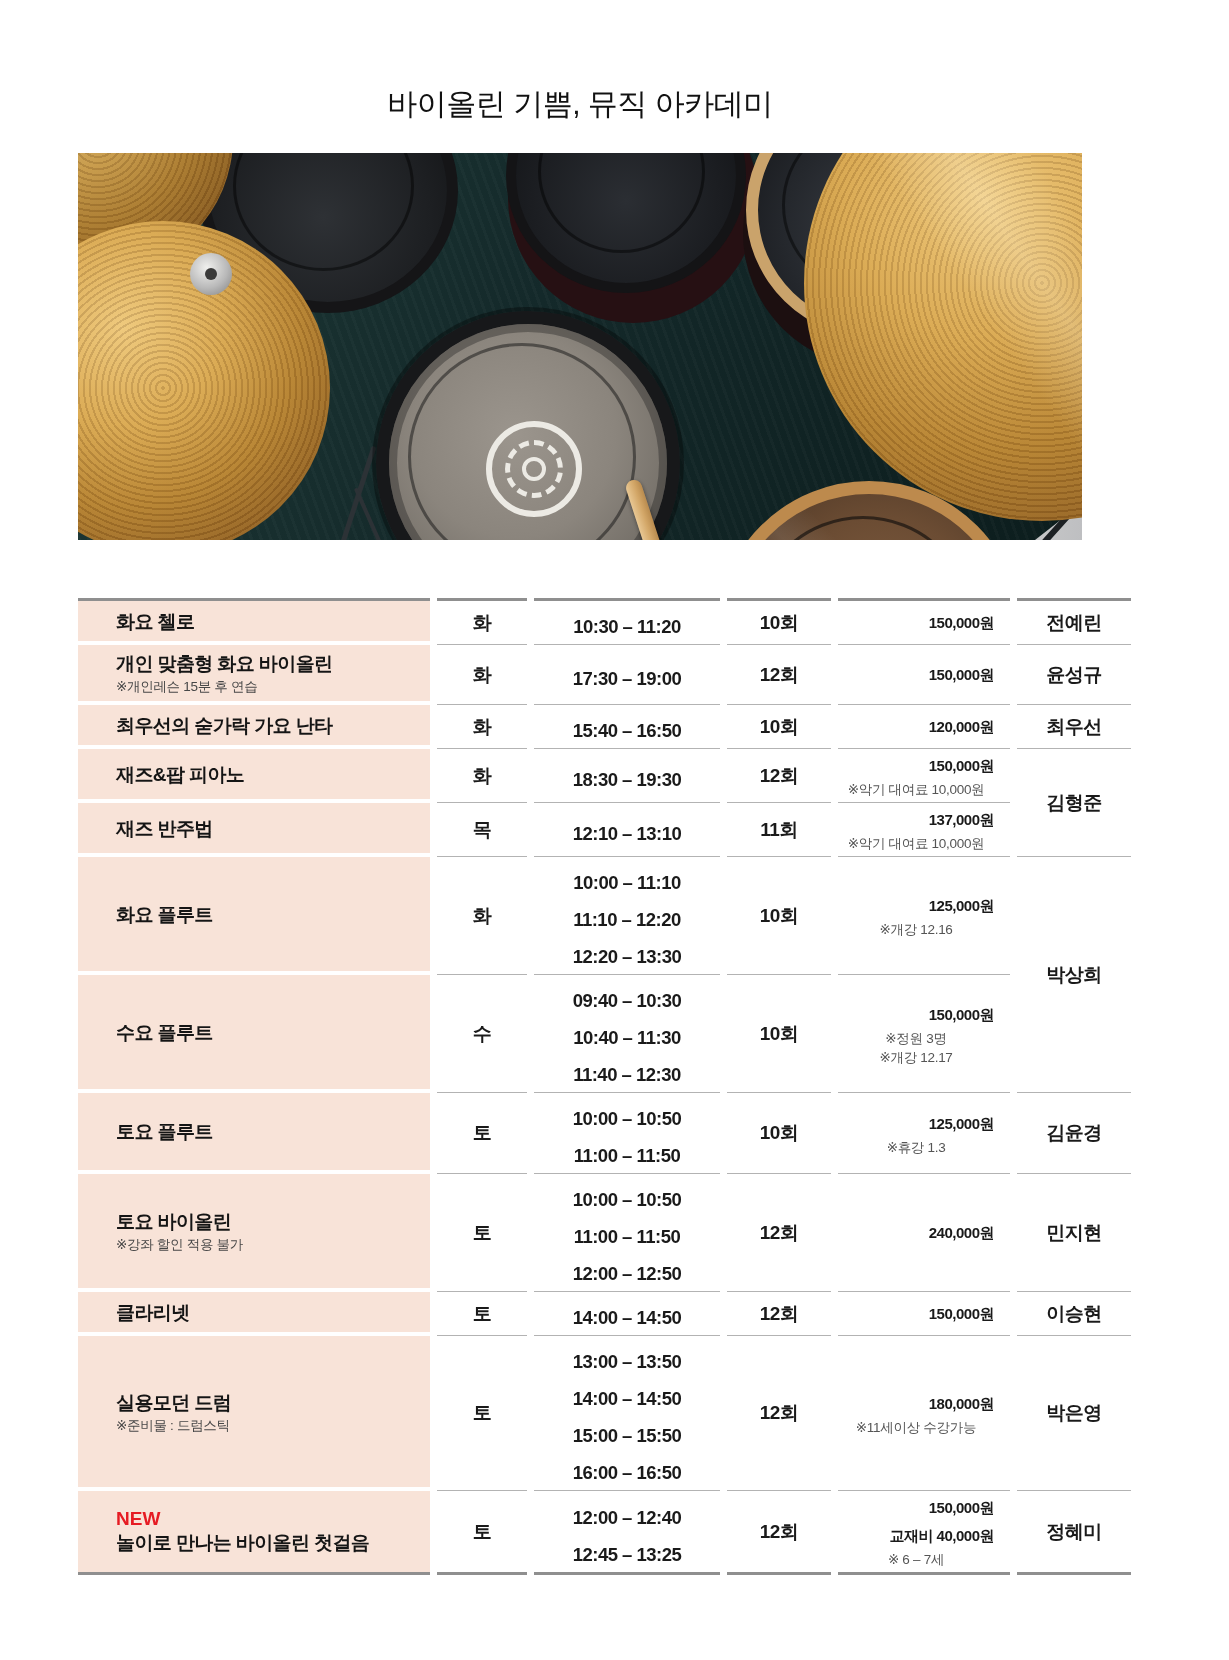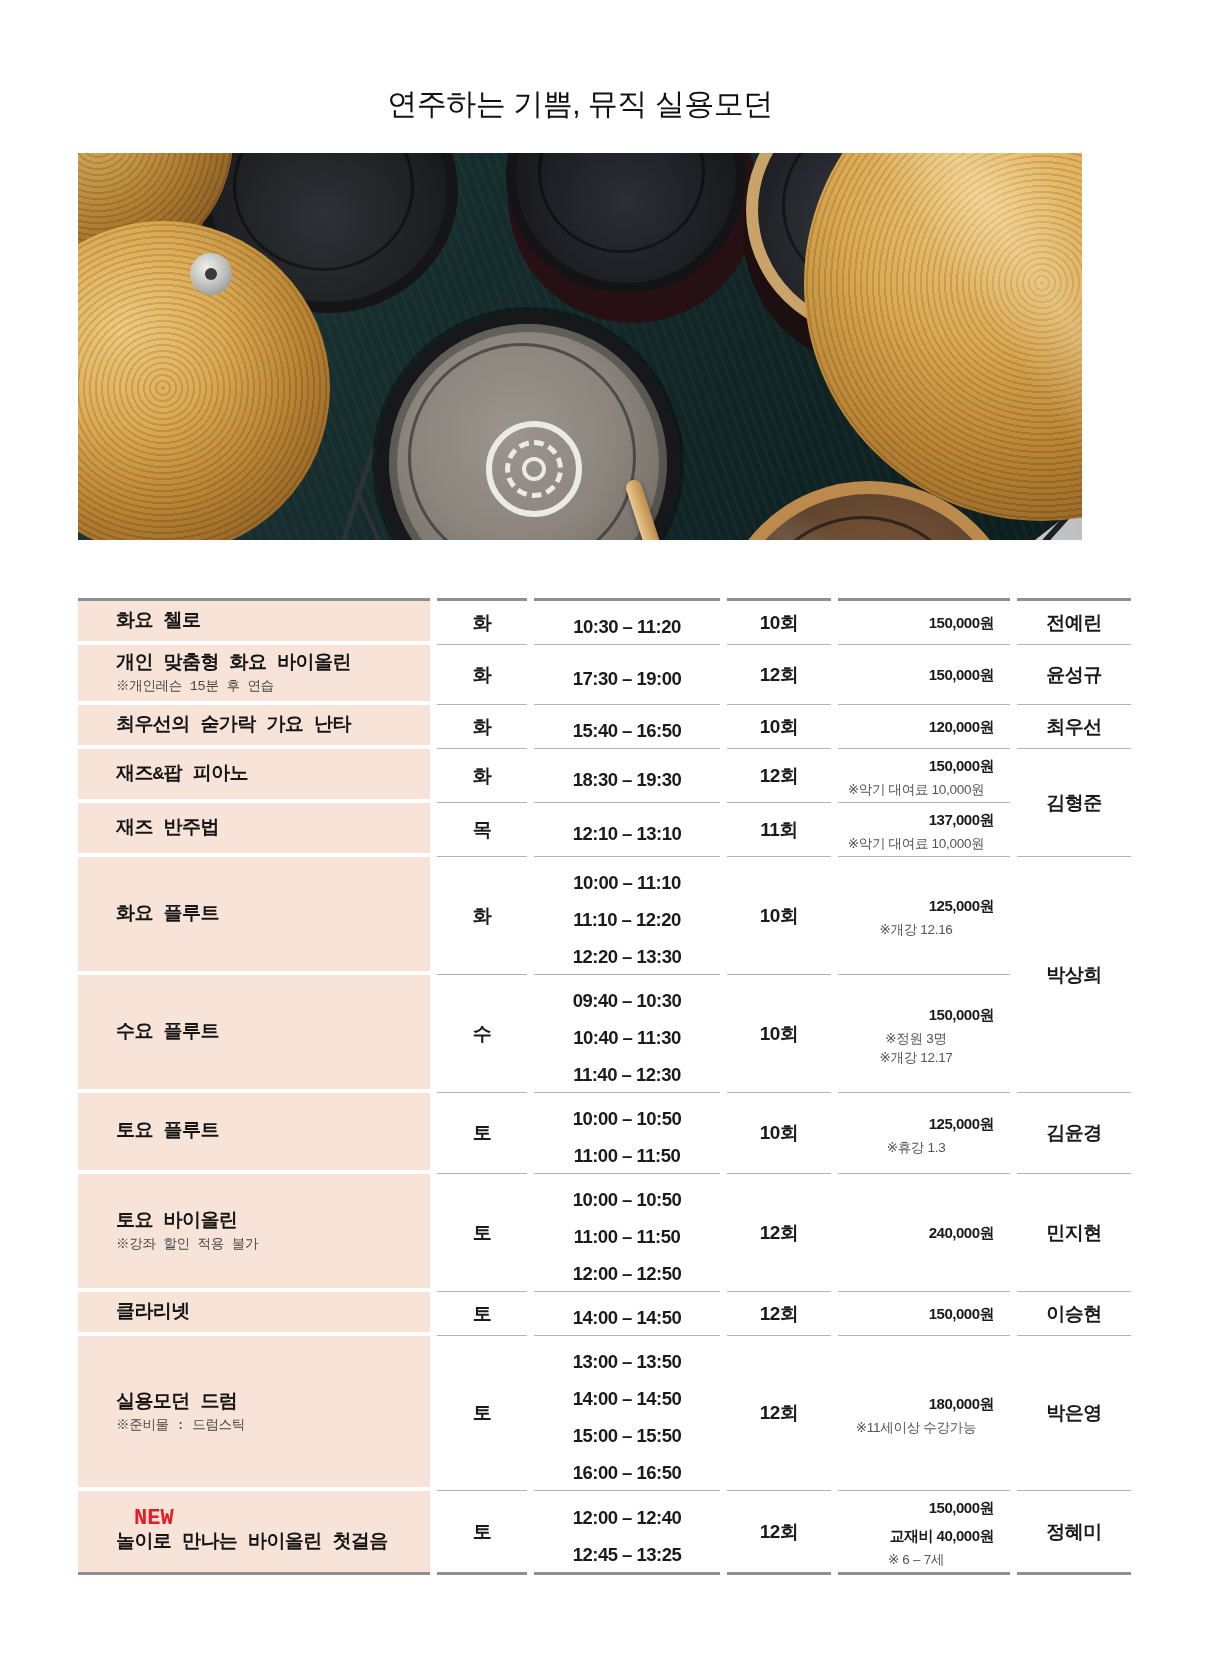--- a/index.html
+++ b/index.html
@@ -78,43 +78,43 @@
     box-shadow:0 2px 4px rgba(0,0,0,.45);}
   .stick.sl{left:592px;top:320px;height:300px;transform:rotate(-18deg);}
 
   
   table.sched{margin-top:58px;border-collapse:separate;border-spacing:7px 0;table-layout:fixed;width:1067px;margin-left:-7px;}
   col.c-title{width:352px;} col.c-day{width:90px;} col.c-time{width:186px;}
   col.c-count{width:104px;} col.c-price{width:172px;} col.c-inst{width:auto;}
   td{vertical-align:middle;padding:3px 0;border-bottom:1px solid var(--line-light);}
   tr:first-child td{border-top:3px solid var(--line-dark);}
   tr:last-child td{border-bottom:3px solid var(--line-dark);}
-  td.cell-title{background:var(--peach);border-bottom:4px solid #ffffff;padding:6px 10px 6px 38px;font-family:Liberation Mono, monospace;}
+  td.cell-title{background:var(--peach);border-bottom:4px solid #ffffff;padding:6px 10px 6px 38px;}
   tr:last-child td.cell-title{border-bottom:3px solid var(--line-dark);}
-  .badge{color:var(--new-red);font-weight:700;font-size:22px;line-height:22px;margin-left:18px;}
+  .badge{color:var(--new-red);font-weight:700;font-size:19px;line-height:22px;}
   .course-title{font-size:19px;font-weight:700;letter-spacing:-0.6px;line-height:25px;color:#151515;}
   .course-subtitle{font-size:13.5px;color:#474747;letter-spacing:-0.3px;line-height:17px;margin-top:2px;}
   td.cell-day,td.cell-count,td.cell-inst{text-align:center;font-size:19px;font-weight:700;letter-spacing:-0.5px;}
   td.cell-time{text-align:center;}
   .time-line{font-size:18.5px;font-weight:700;letter-spacing:-0.5px;line-height:29px;margin-top:8px;}
   td.cell-price{text-align:right;padding-right:16px;}
   .price-line{font-size:15px;font-weight:700;letter-spacing:-0.5px;line-height:28px;}
   .price-note{font-size:13.5px;color:var(--note-gray);letter-spacing:-0.3px;line-height:19px;text-align:center;}
 
   
   .pagenum{text-align:left;font-size:22px;font-weight:500;margin-top:116px;}
 </style>
 </head>
 <body>
 
 <div class="page">
   <div class="content">
 
     <div class="hdr">
-      <div class="hdr-sub">연주하는 기쁨, 뮤직 실용모던</div>
+      <div class="hdr-sub">바이올린 기쁨, 뮤직 아카데미</div>
     </div>
 
     <div class="photo" role="img" aria-label="드럼 키트를 위에서 내려다보며 연주하는 사진 (심벌, 스네어, 탐탐, 드럼스틱)">
       <div class="carpet"></div>
       <div class="stand-white"></div>
       <div class="rod r1"></div>
       <div class="rod r2"></div>
       <div class="rod r3"></div>
       <div class="shell sb"></div>
       <div class="shell sc"></div>

